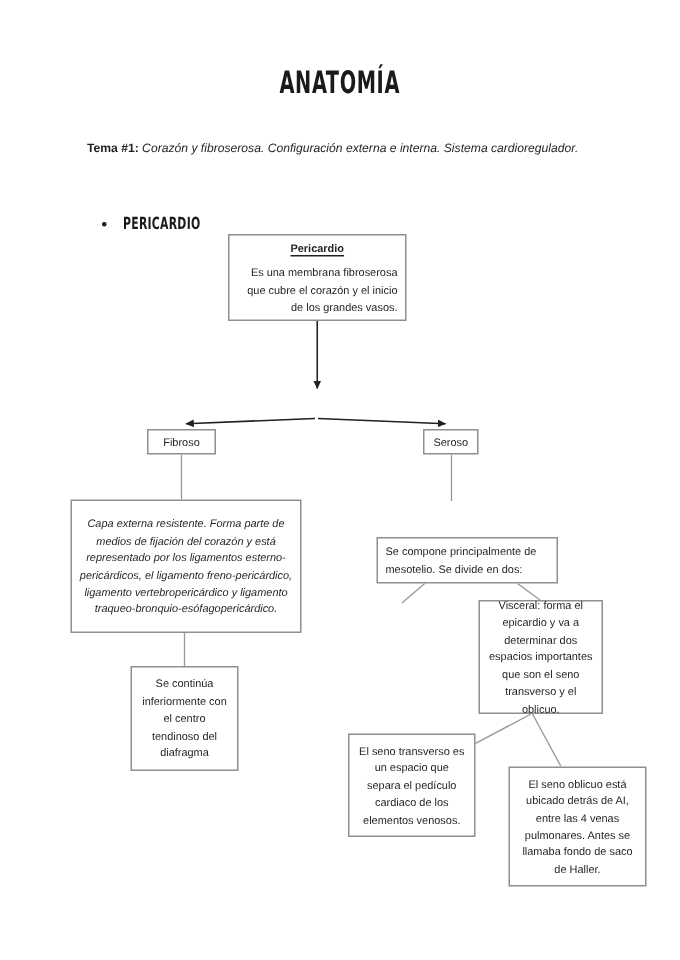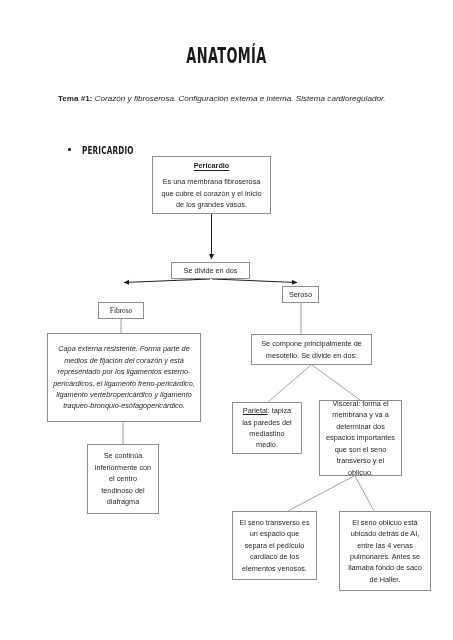--- a/index.html
+++ b/index.html
@@ -94,42 +94,42 @@
     font-size: 7.3px;
     line-height: 11.4px;
     color: #231f20;
     display: flex;
     flex-direction: column;
     justify-content: center;
     padding: 3px 5px;
     z-index: 3;
   }
   .node.center { text-align: center; align-items: center; }
-  .node.left   { text-align: center; align-items: flex-start; }
+  .node.left   { text-align: left; align-items: flex-start; margin-top: 24px; }
 
   .node .title {
     font-weight: 700;
     text-decoration: underline;
     text-underline-offset: 1.5px;
     margin-bottom: 5px;
   }
   .node .body { display: block; }
   .u { text-decoration: underline; text-underline-offset: 1.2px; }
 
   
   #node-pericardio     { left: 152px; top: 156px;  width: 119px; height: 58px; }
   #node-divide         { left: 171px; top: 262px;  width: 79px;  height: 17px; }
-  #node-fibroso        { left: 98px;  top: 302px;  width: 46px;  height: 17px; font-family: Liberation Serif, serif; }
+  #node-fibroso        { left: 98px;  top: 286px;  width: 46px;  height: 17px; }
   #node-seroso         { left: 282px; top: 286px;  width: 37px;  height: 17px; }
   #node-capa-externa   { left: 47px;  top: 333px;  width: 154px; height: 89px; font-style: italic; }
   #node-se-continua    { left: 87px;  top: 444px;  width: 72px;  height: 70px; }
   #node-se-compone     { left: 251px; top: 334px;  width: 121px; height: 31px; }
   #node-parietal       { left: 232px; top: 402px;  width: 70px;  height: 52px; }
   #node-visceral       { left: 319px; top: 400px;  width: 83px;  height: 76px; }
-  #node-seno-transv    { left: 232px; top: 511px;  width: 85px;  height: 69px; }
+  #node-seno-transv    { left: 232px; top: 489px;  width: 85px;  height: 69px; }
   #node-seno-oblicuo   { left: 339px; top: 511px;  width: 92px;  height: 80px; }
 
   
   #connectors {
     position: absolute;
     left: 0; top: 0;
     width: 453px; height: 640px;
     z-index: 1;
     pointer-events: none;
   }
@@ -173,26 +173,23 @@
 
     <line x1="312" y1="365" x2="360" y2="400" stroke="#9a9a9a" stroke-width="0.9"></line>
 
     <line x1="354" y1="476" x2="288" y2="511" stroke="#9a9a9a" stroke-width="0.9"></line>
 
     <line x1="355" y1="476" x2="374" y2="511" stroke="#9a9a9a" stroke-width="0.9"></line>
   </svg>
 
   <div class="node center" id="node-pericardio">
     <span class="title">Pericardio</span>
-    <span class="body" style="text-align:center; align-self:stretch;">Es una membrana fibroserosa que cubre el corazón y el inicio de los grandes vasos.</span>
-  </div>
-
-  <div class="node center" id="node-divide">
-    <span class="body">Se divide en dos</span>
-  </div>
+    <span class="body" style="text-align:right; align-self:stretch;">Es una membrana fibroserosa que cubre el corazón y el inicio de los grandes vasos.</span>
+  </div>
+
 
   <div class="node center" id="node-fibroso">
     <span class="body">Fibroso</span>
   </div>
 
   <div class="node center" id="node-seroso">
     <span class="body">Seroso</span>
   </div>
 
   <div class="node center" id="node-capa-externa">
@@ -200,26 +197,23 @@
   </div>
 
   <div class="node center" id="node-se-continua">
     <span class="body">Se continúa inferiormente con el centro tendinoso del diafragma</span>
   </div>
 
   <div class="node left" id="node-se-compone">
     <span class="body">Se compone principalmente de mesotelio. Se divide en dos:</span>
   </div>
 
-  <div class="node center" id="node-parietal">
-    <span class="body"><span class="u">Parietal</span><span>: tapiza las paredes del mediastino medio.</span></span>
-  </div>
 
   <div class="node center" id="node-visceral">
-    <span class="body">Visceral: forma el membrana y va a determinar dos espacios importantes que son el seno transverso y el oblicuo.</span>
+    <span class="body">Visceral: forma el epicardio y va a determinar dos espacios importantes que son el seno transverso y el oblicuo.</span>
   </div>
 
   <div class="node center" id="node-seno-transv">
     <span class="body">El seno transverso es un espacio que separa el pedículo cardiaco de los elementos venosos.</span>
   </div>
 
   <div class="node center" id="node-seno-oblicuo">
     <span class="body">El seno oblicuo está ubicado detrás de AI, entre las 4 venas pulmonares. Antes se llamaba fondo de saco de Haller.</span>
   </div>
 

